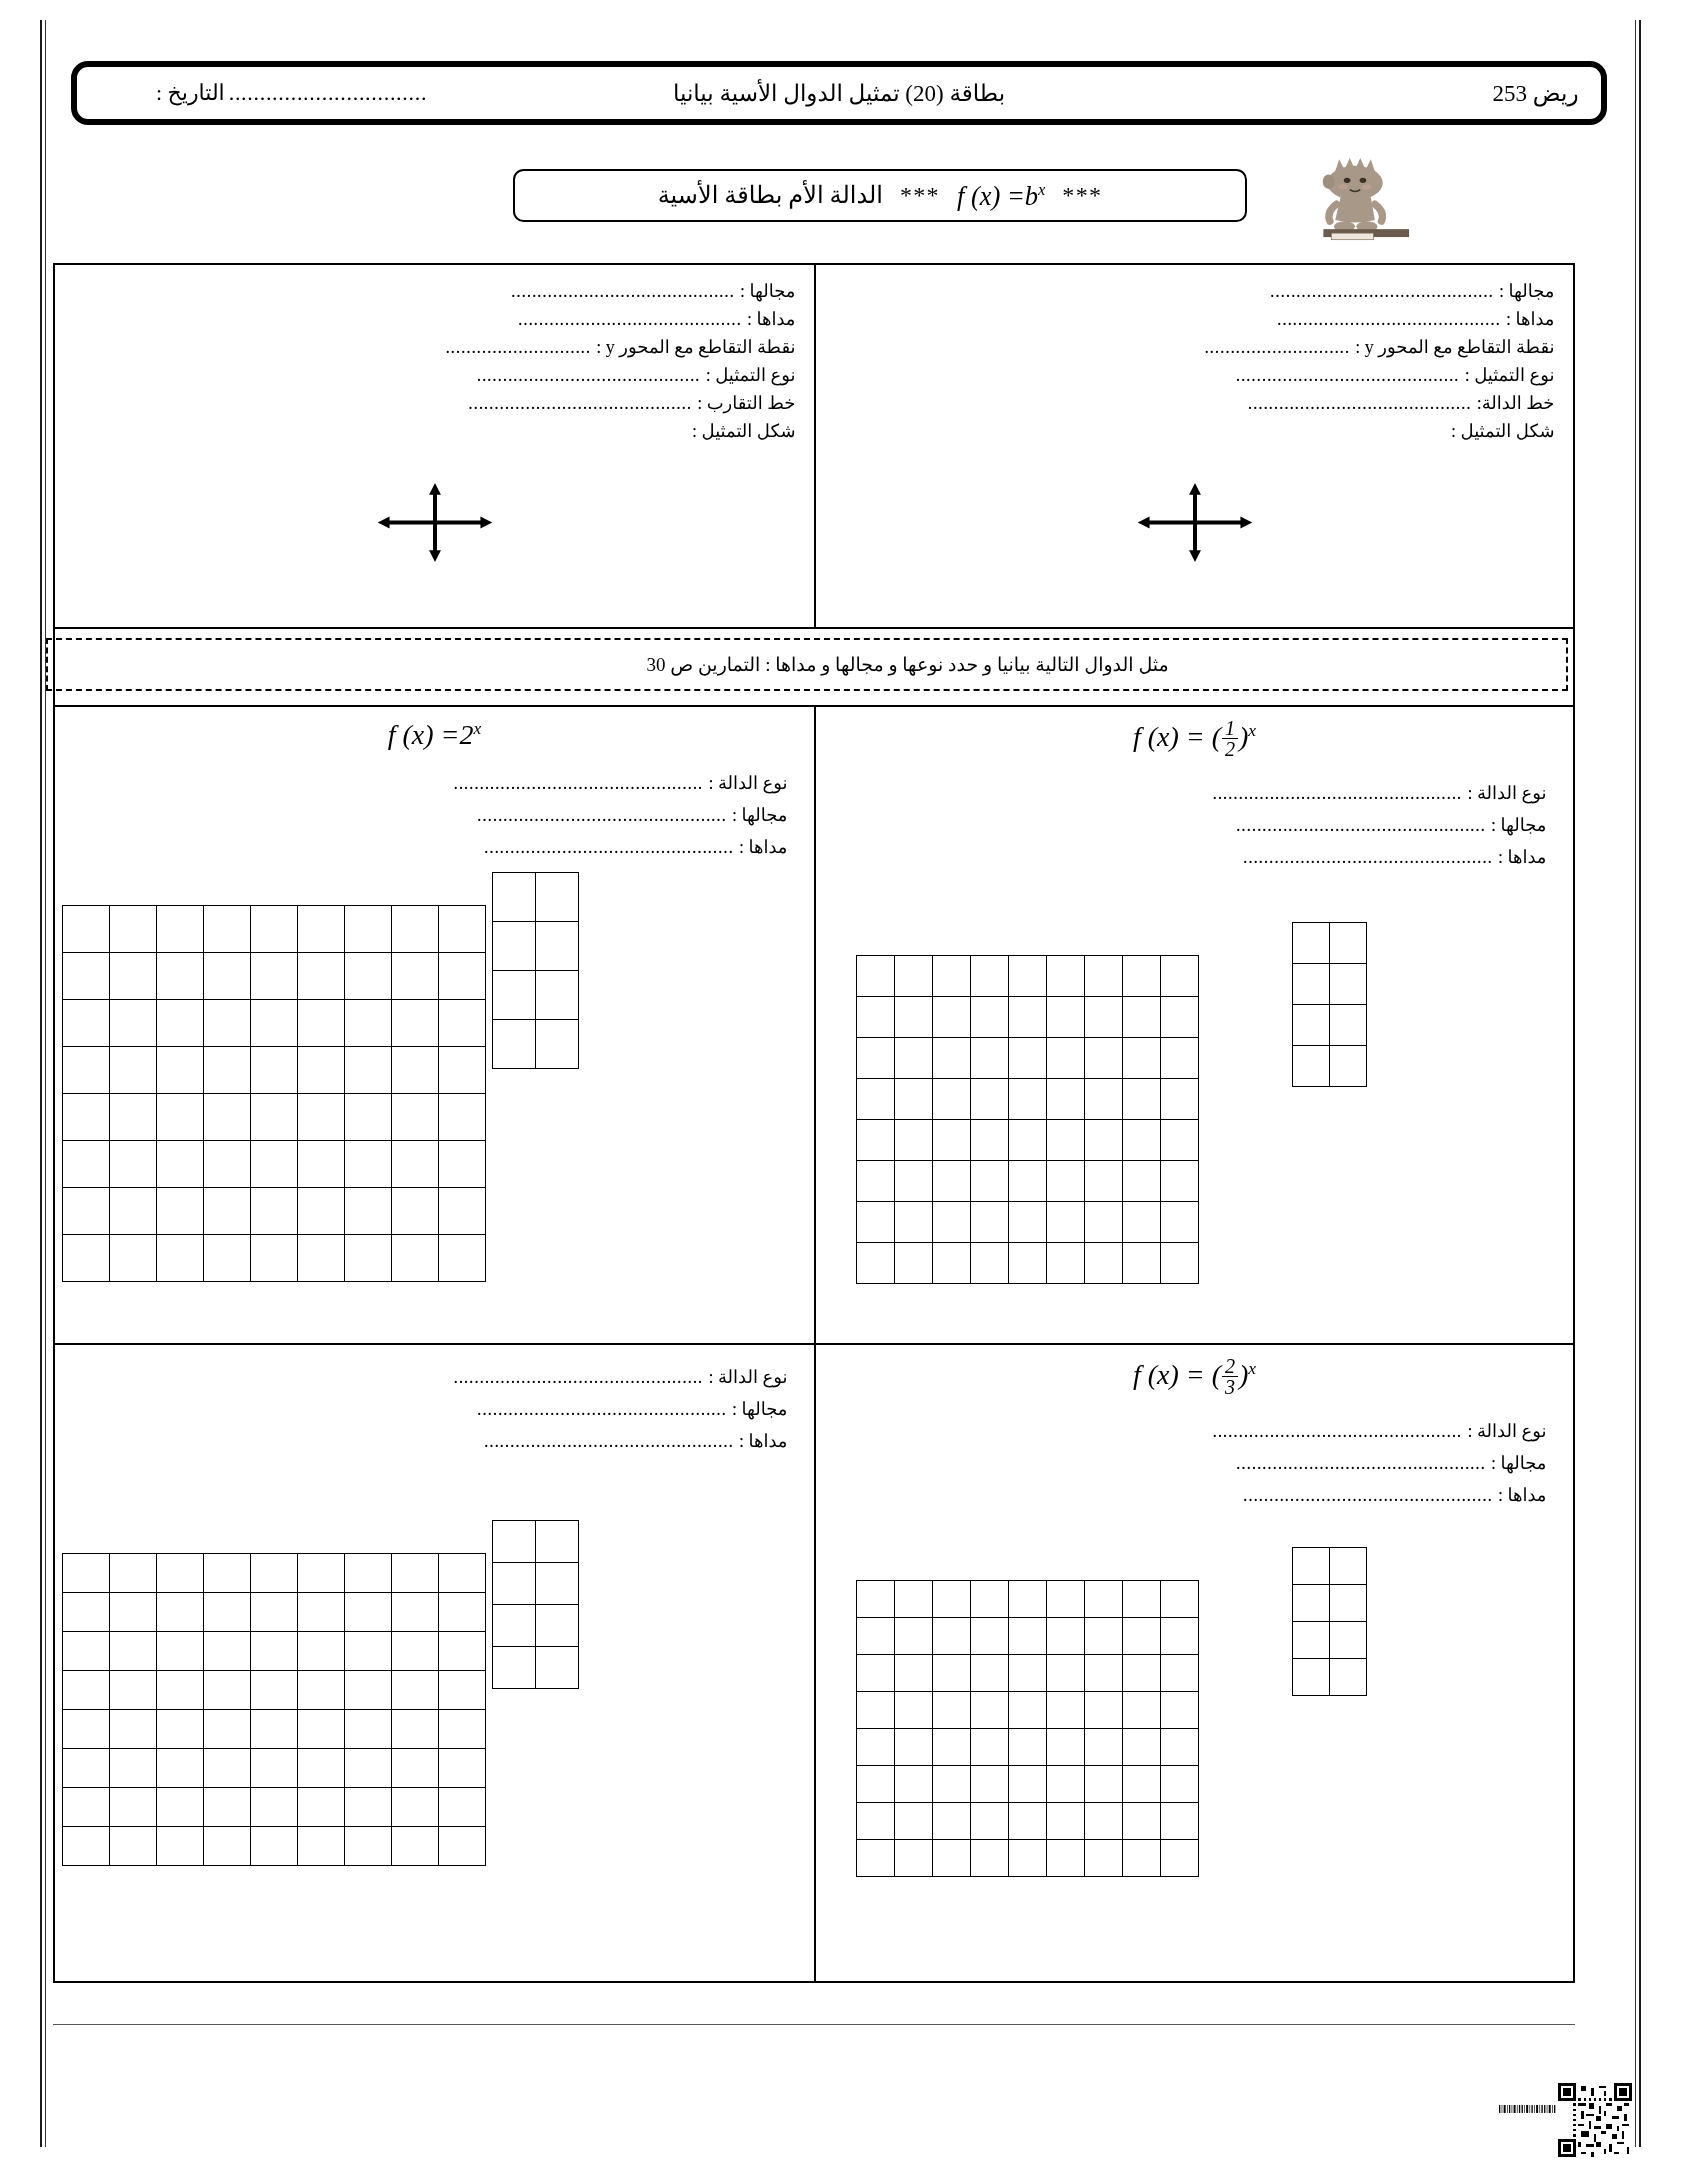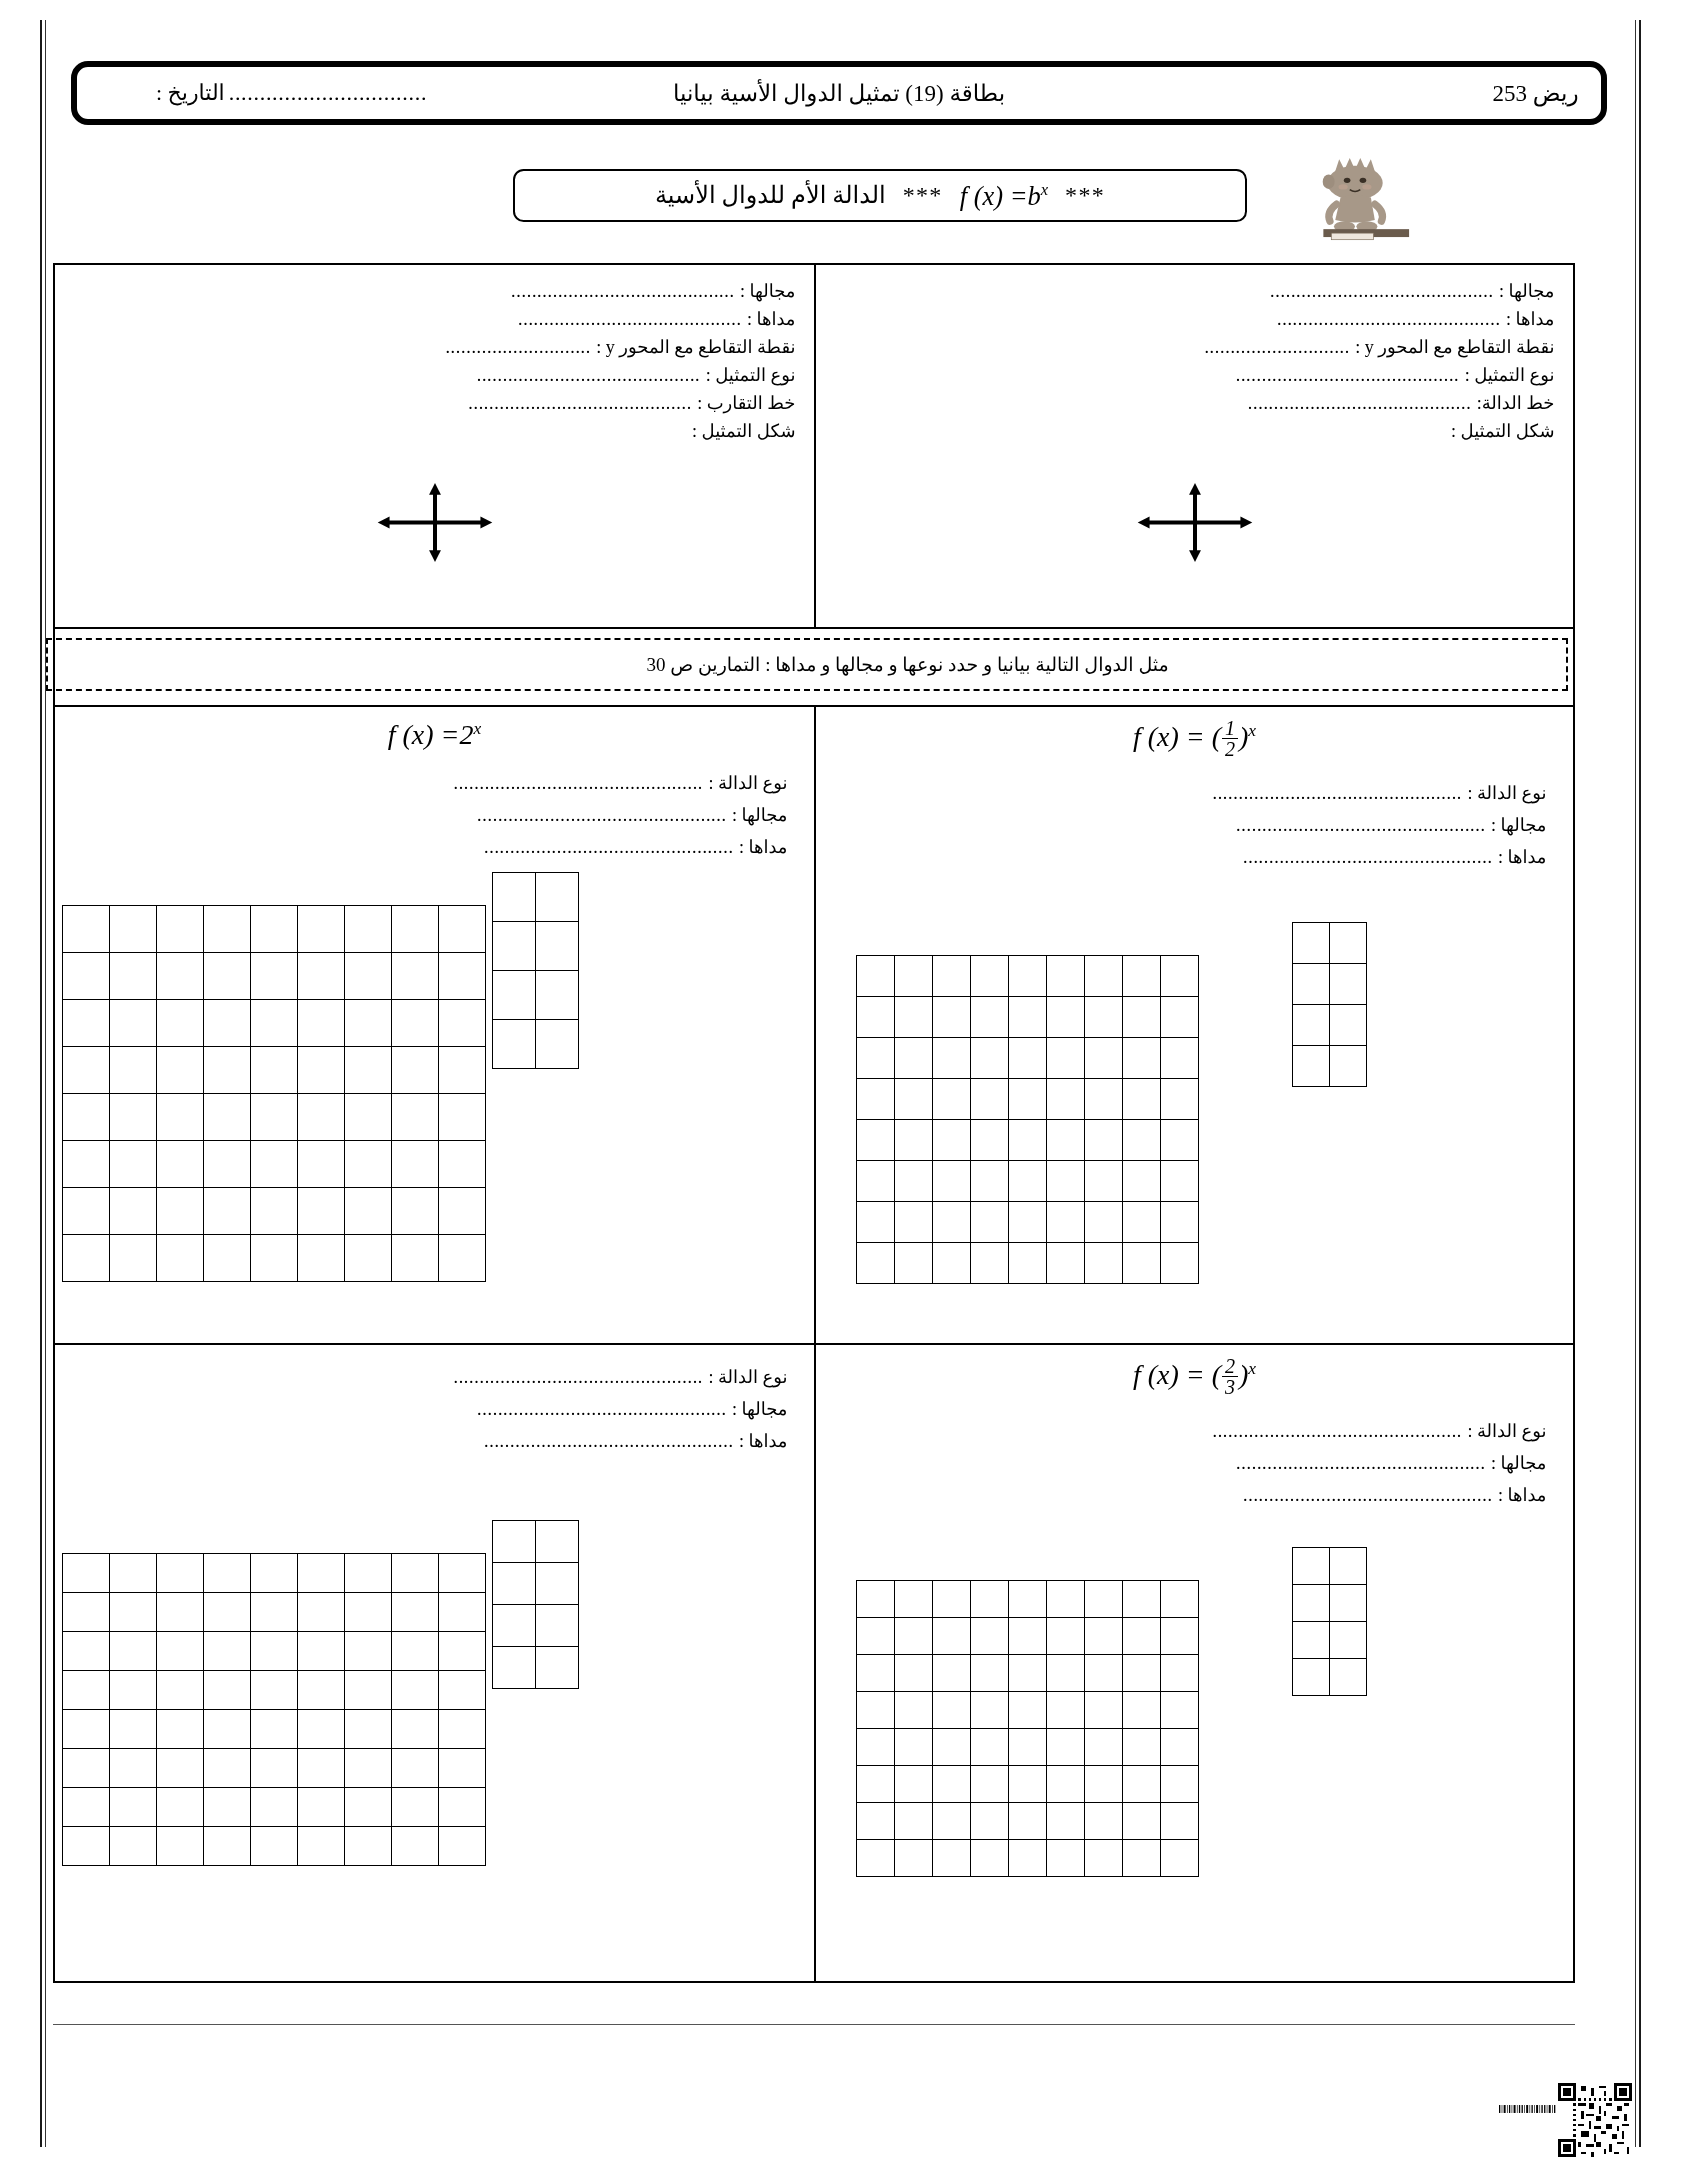--- a/index.html
+++ b/index.html
@@ -242,34 +242,34 @@
   }
 </style>
 </head>
 <body>
 
 <div class="page-frame"></div>
 
 <div class="header-bar">
   <div class="header-inner">
     <div class="hdr-code">ريض 253</div>
-    <div class="hdr-title">بطاقة (19) تمثيل الدوال الأسية بيانيا</div>
+    <div class="hdr-title">بطاقة (20) تمثيل الدوال الأسية بيانيا</div>
     <div class="hdr-date">
       <span class="dots">................................</span>
       <span>التاريخ :</span>
     </div>
   </div>
 </div>
 
 <div class="mother-box">
   <div class="mother-line">
     <span class="star">***</span>
     <span class="mathf"><span>f (x) =</span><span>b</span><sup>x</sup></span>
     <span class="star">***</span>
-    <span>الدالة الأم للدوال الأسية</span>
+    <span>الدالة الأم بطاقة الأسية</span>
   </div>
 </div>
 
 <div class="clipart">
   <svg viewBox="0 0 182 140" width="120" height="93" aria-hidden="true">
     <g>
 
       <path d="M58 30 L64 12 L72 28 L80 10 L88 28 L96 10 L104 28 L112 12 L118 30 Z" fill="#a79888"></path>
 
       <ellipse cx="88" cy="48" rx="42" ry="26" fill="#a79888"></ellipse>

